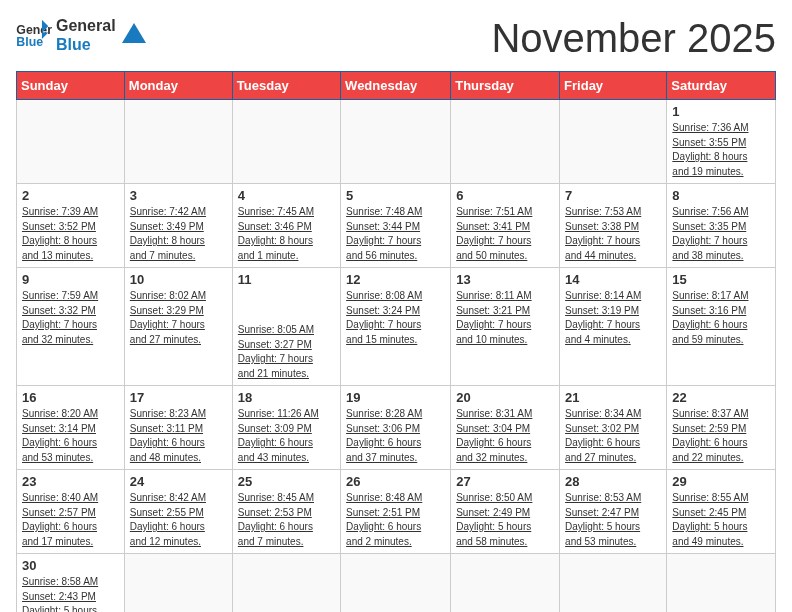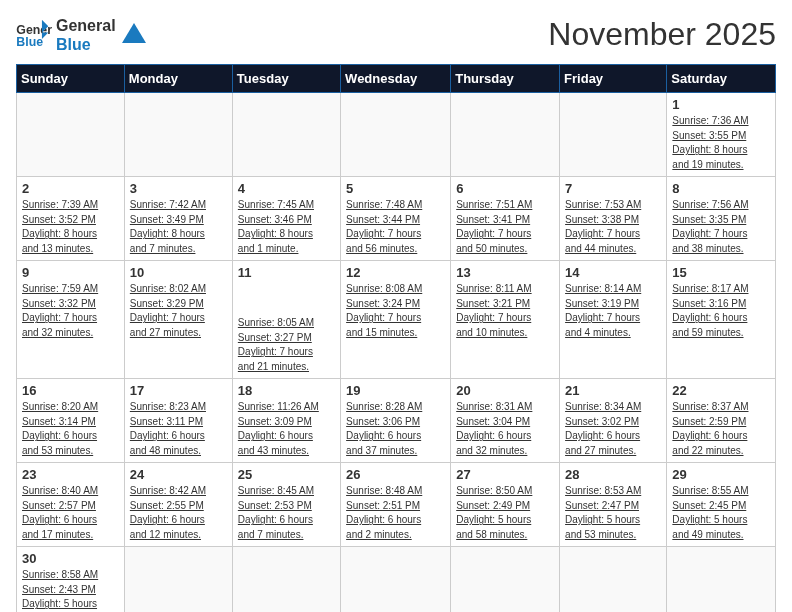--- a/index.html
+++ b/index.html
@@ -22,35 +22,35 @@
       gap: 4px;
     }
     .logo-icon {
       width: 36px;
       height: 30px;
     }
     .title-area {
       text-align: right;
     }
     .month-title {
-      font-size: 32px;
+      font-size: 40px;
       font-weight: normal;
       color: #333;
     }
     .location {
       font-size: 15px;
       color: #555;
     }
     .calendar {
       width: 100%;
       border-collapse: collapse;
       border: 1px solid #ccc;
     }
     .calendar th {
-      background: #0f172a;
+      background: #ef4444;
       color: #fff;
       padding: 6px 4px;
       font-size: 13px;
       font-weight: bold;
       text-align: left;
       border: 1px solid #1a5fa0;
     }
     .calendar td {
       vertical-align: top;
       border: 1px solid #ccc;

